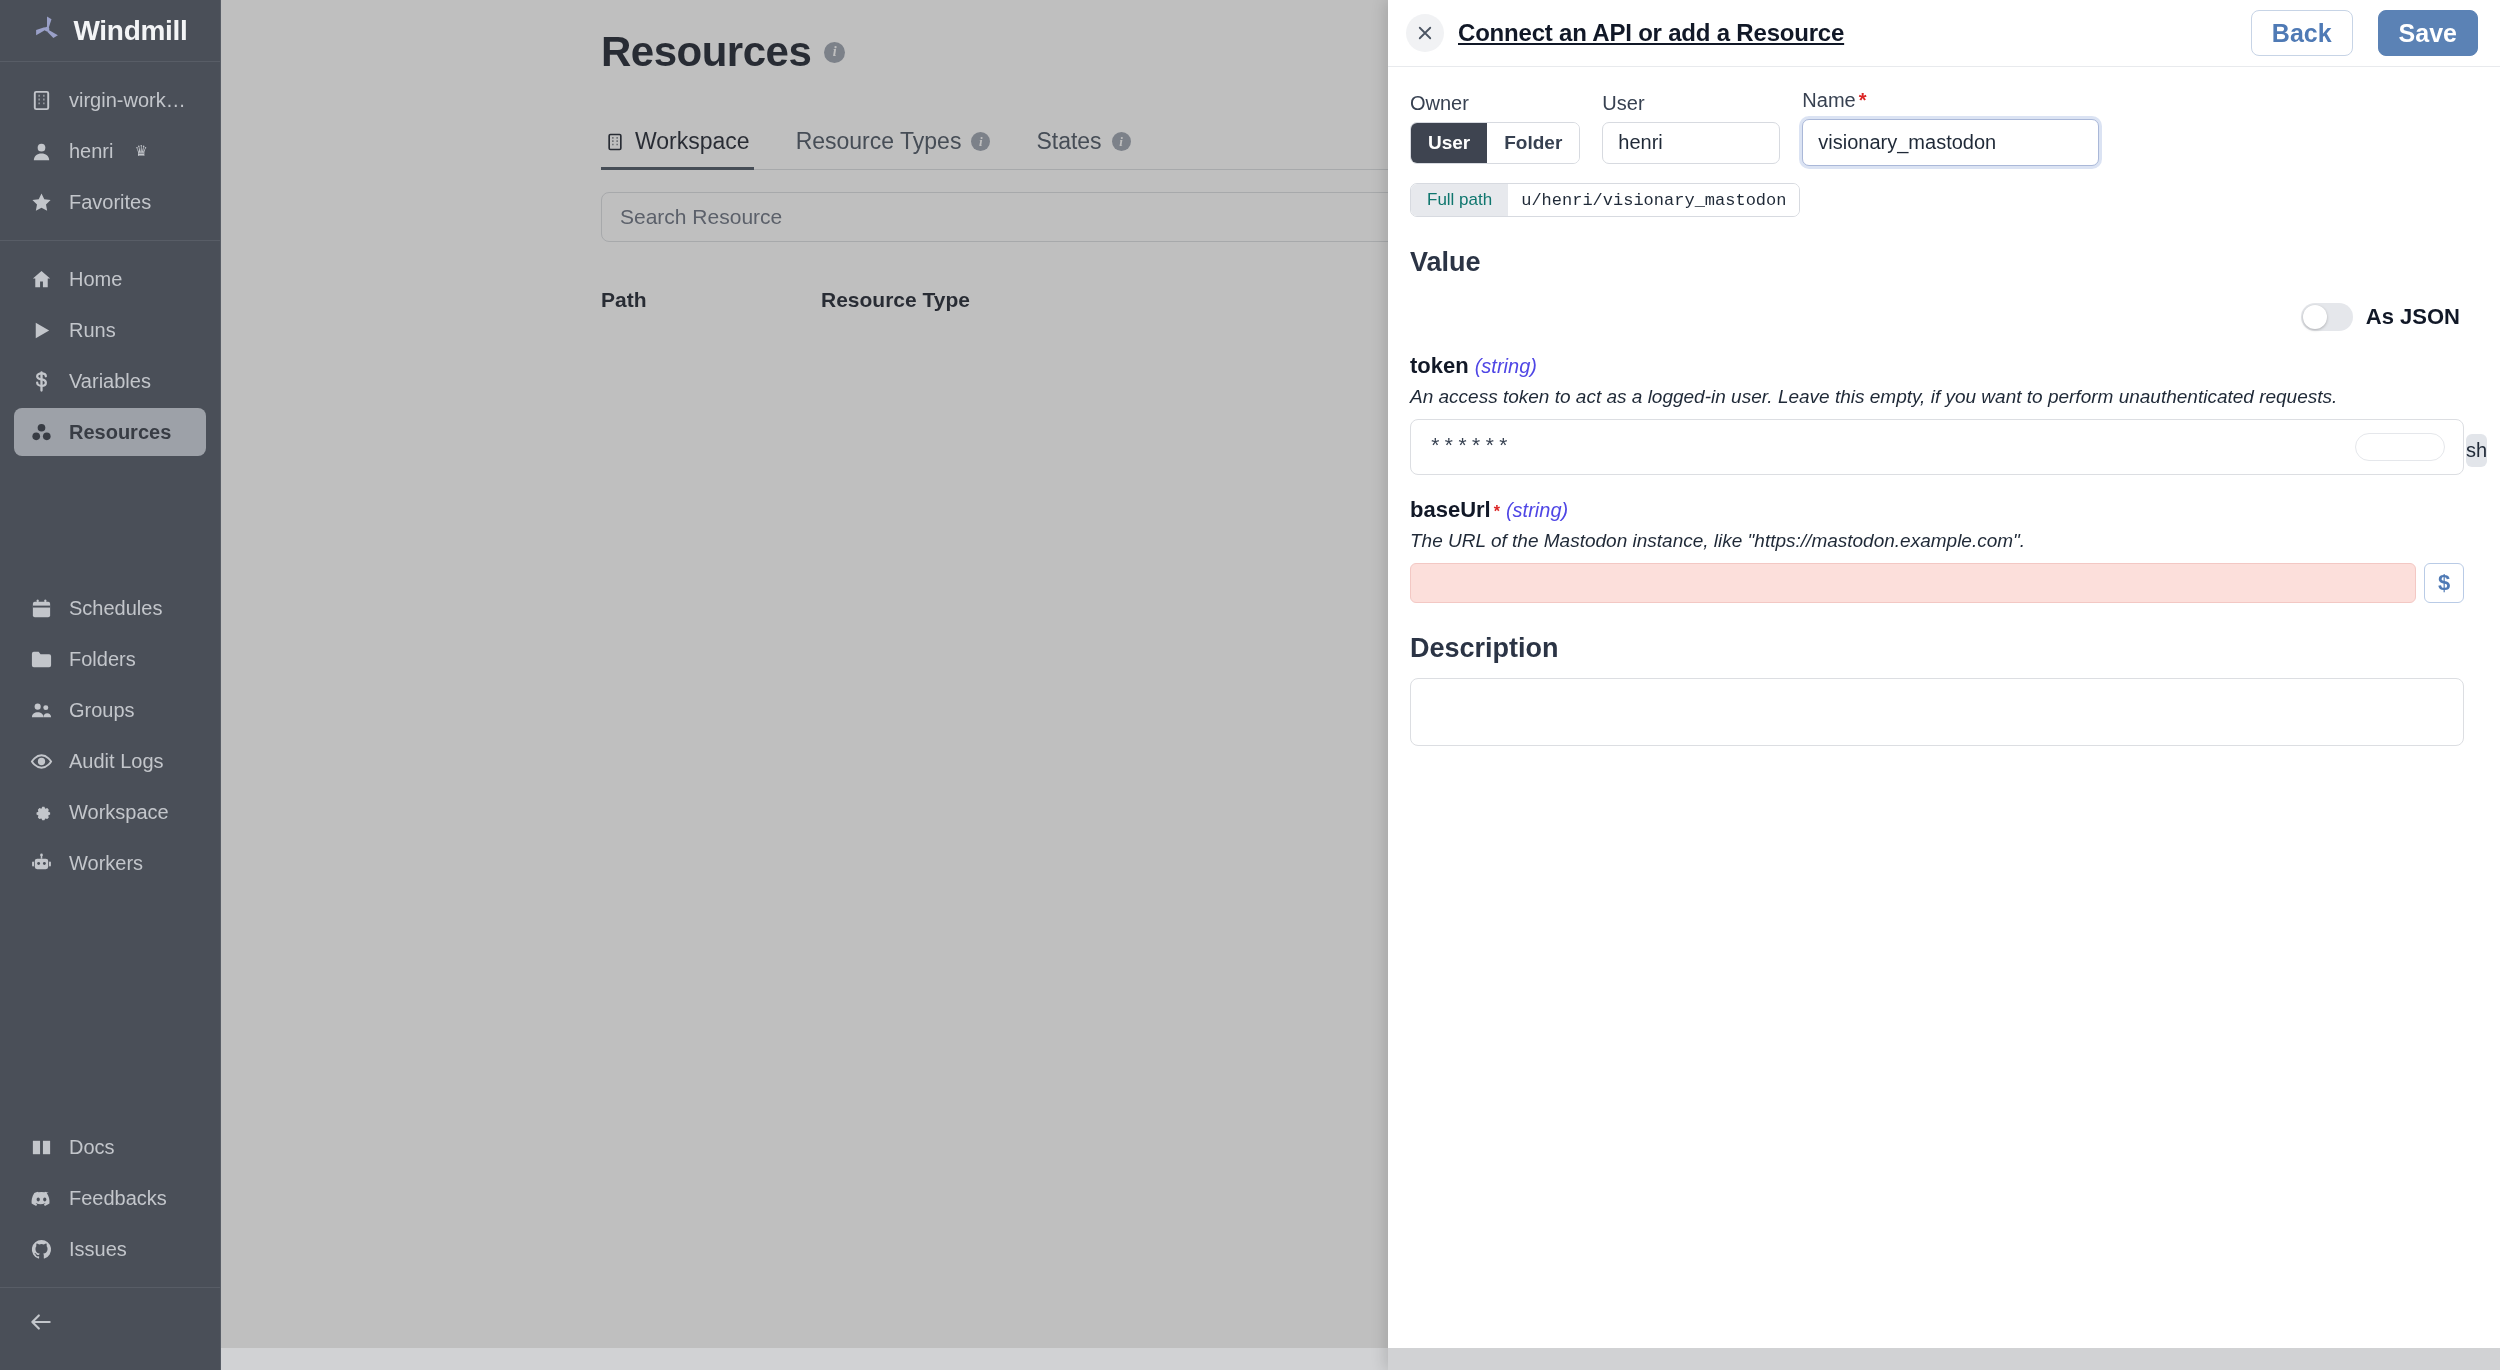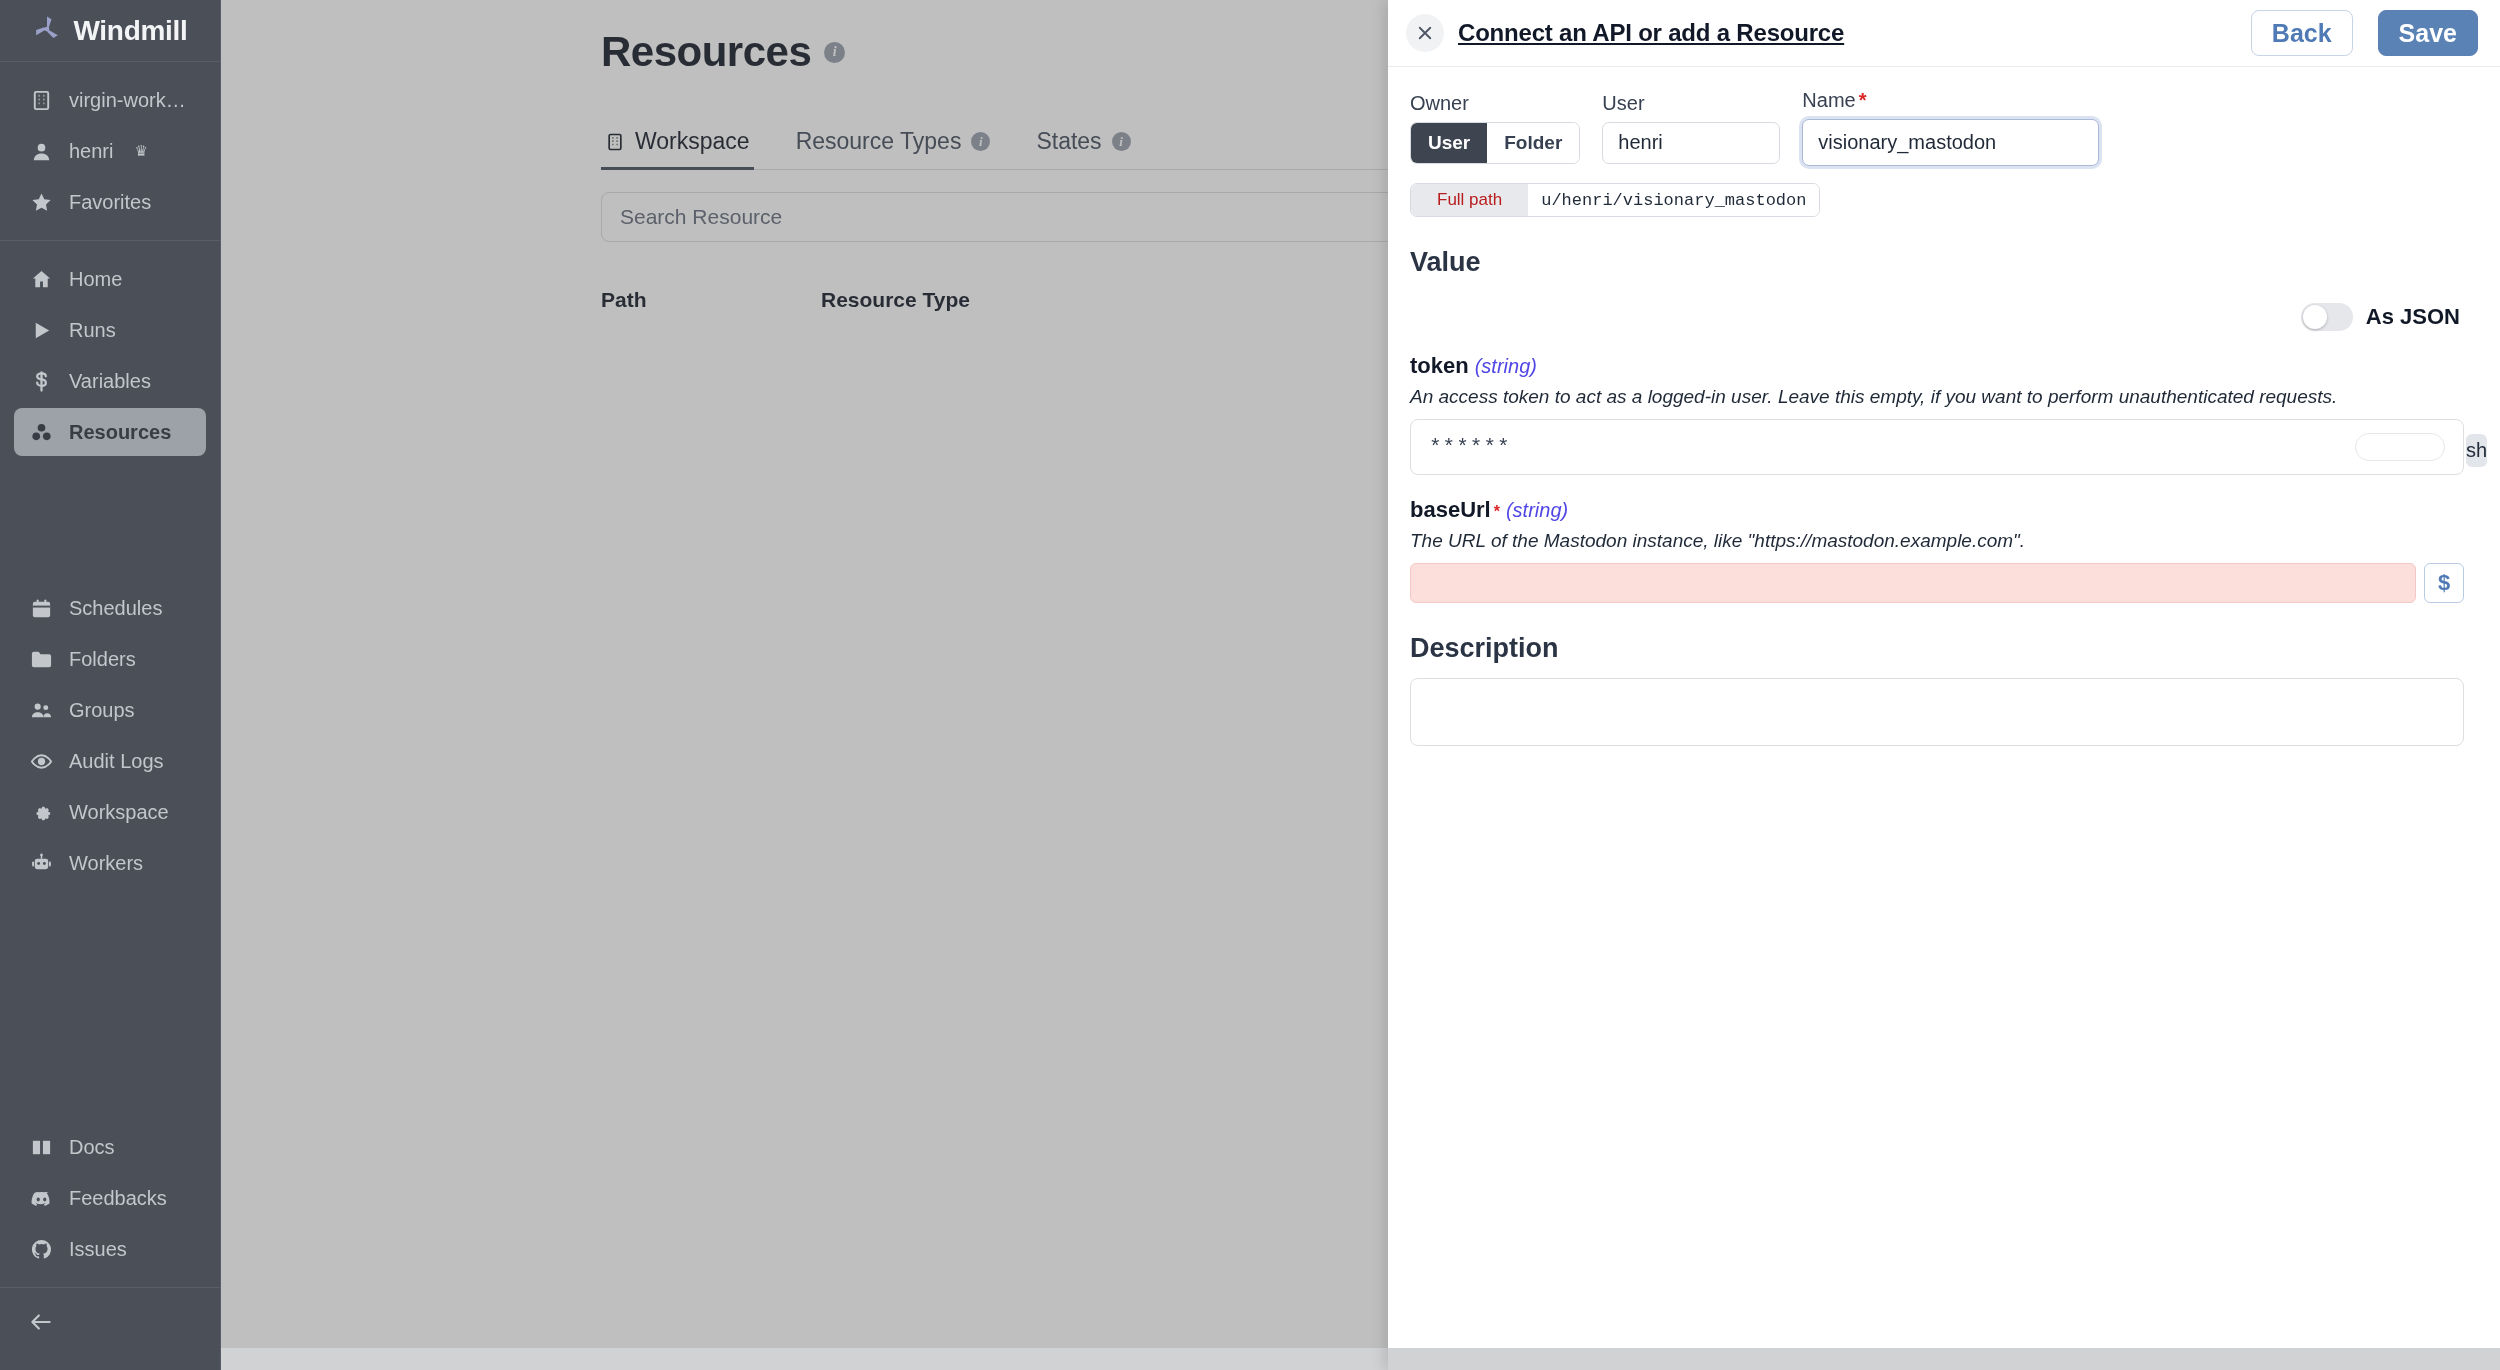--- a/index.html
+++ b/index.html
@@ -139,22 +139,22 @@
     flex: 1 1 auto; height: 47px; border:1px solid #aab8d8;
     box-shadow: 0 0 0 3px rgba(147,169,219,0.33);
   }
 
   #fullpath-row { margin-top: 17px; display:flex; }
   #fullpath-chip {
     display:flex; align-items:stretch; border:1px solid #d7dae0; border-radius:7px; overflow:hidden;
     height: 34px;
   }
   #fullpath-chip .lbl {
-    background:#e7e9ed; color:#b91c1c; font-size:17px; display:flex; align-items:center;
-    padding: 0 26px; font-weight:500;
+    background:#e7e9ed; color:#0f766e; font-size:17px; display:flex; align-items:center;
+    padding: 0 16px; font-weight:500;
   }
   #fullpath-chip .val {
     background:#ffffff; color:#1f2937; font-size:17px; display:flex; align-items:center;
     padding: 0 13px; font-family:"Liberation Mono", monospace;
   }
 
   .sec-title { font-size: 27px; font-weight:bold; color:#2b3445; margin-top: 30px; }
 
   #asjson-row { display:flex; align-items:center; justify-content:flex-end; gap:13px; margin-top: 25px; padding-right: 4px; }
   .toggle {

